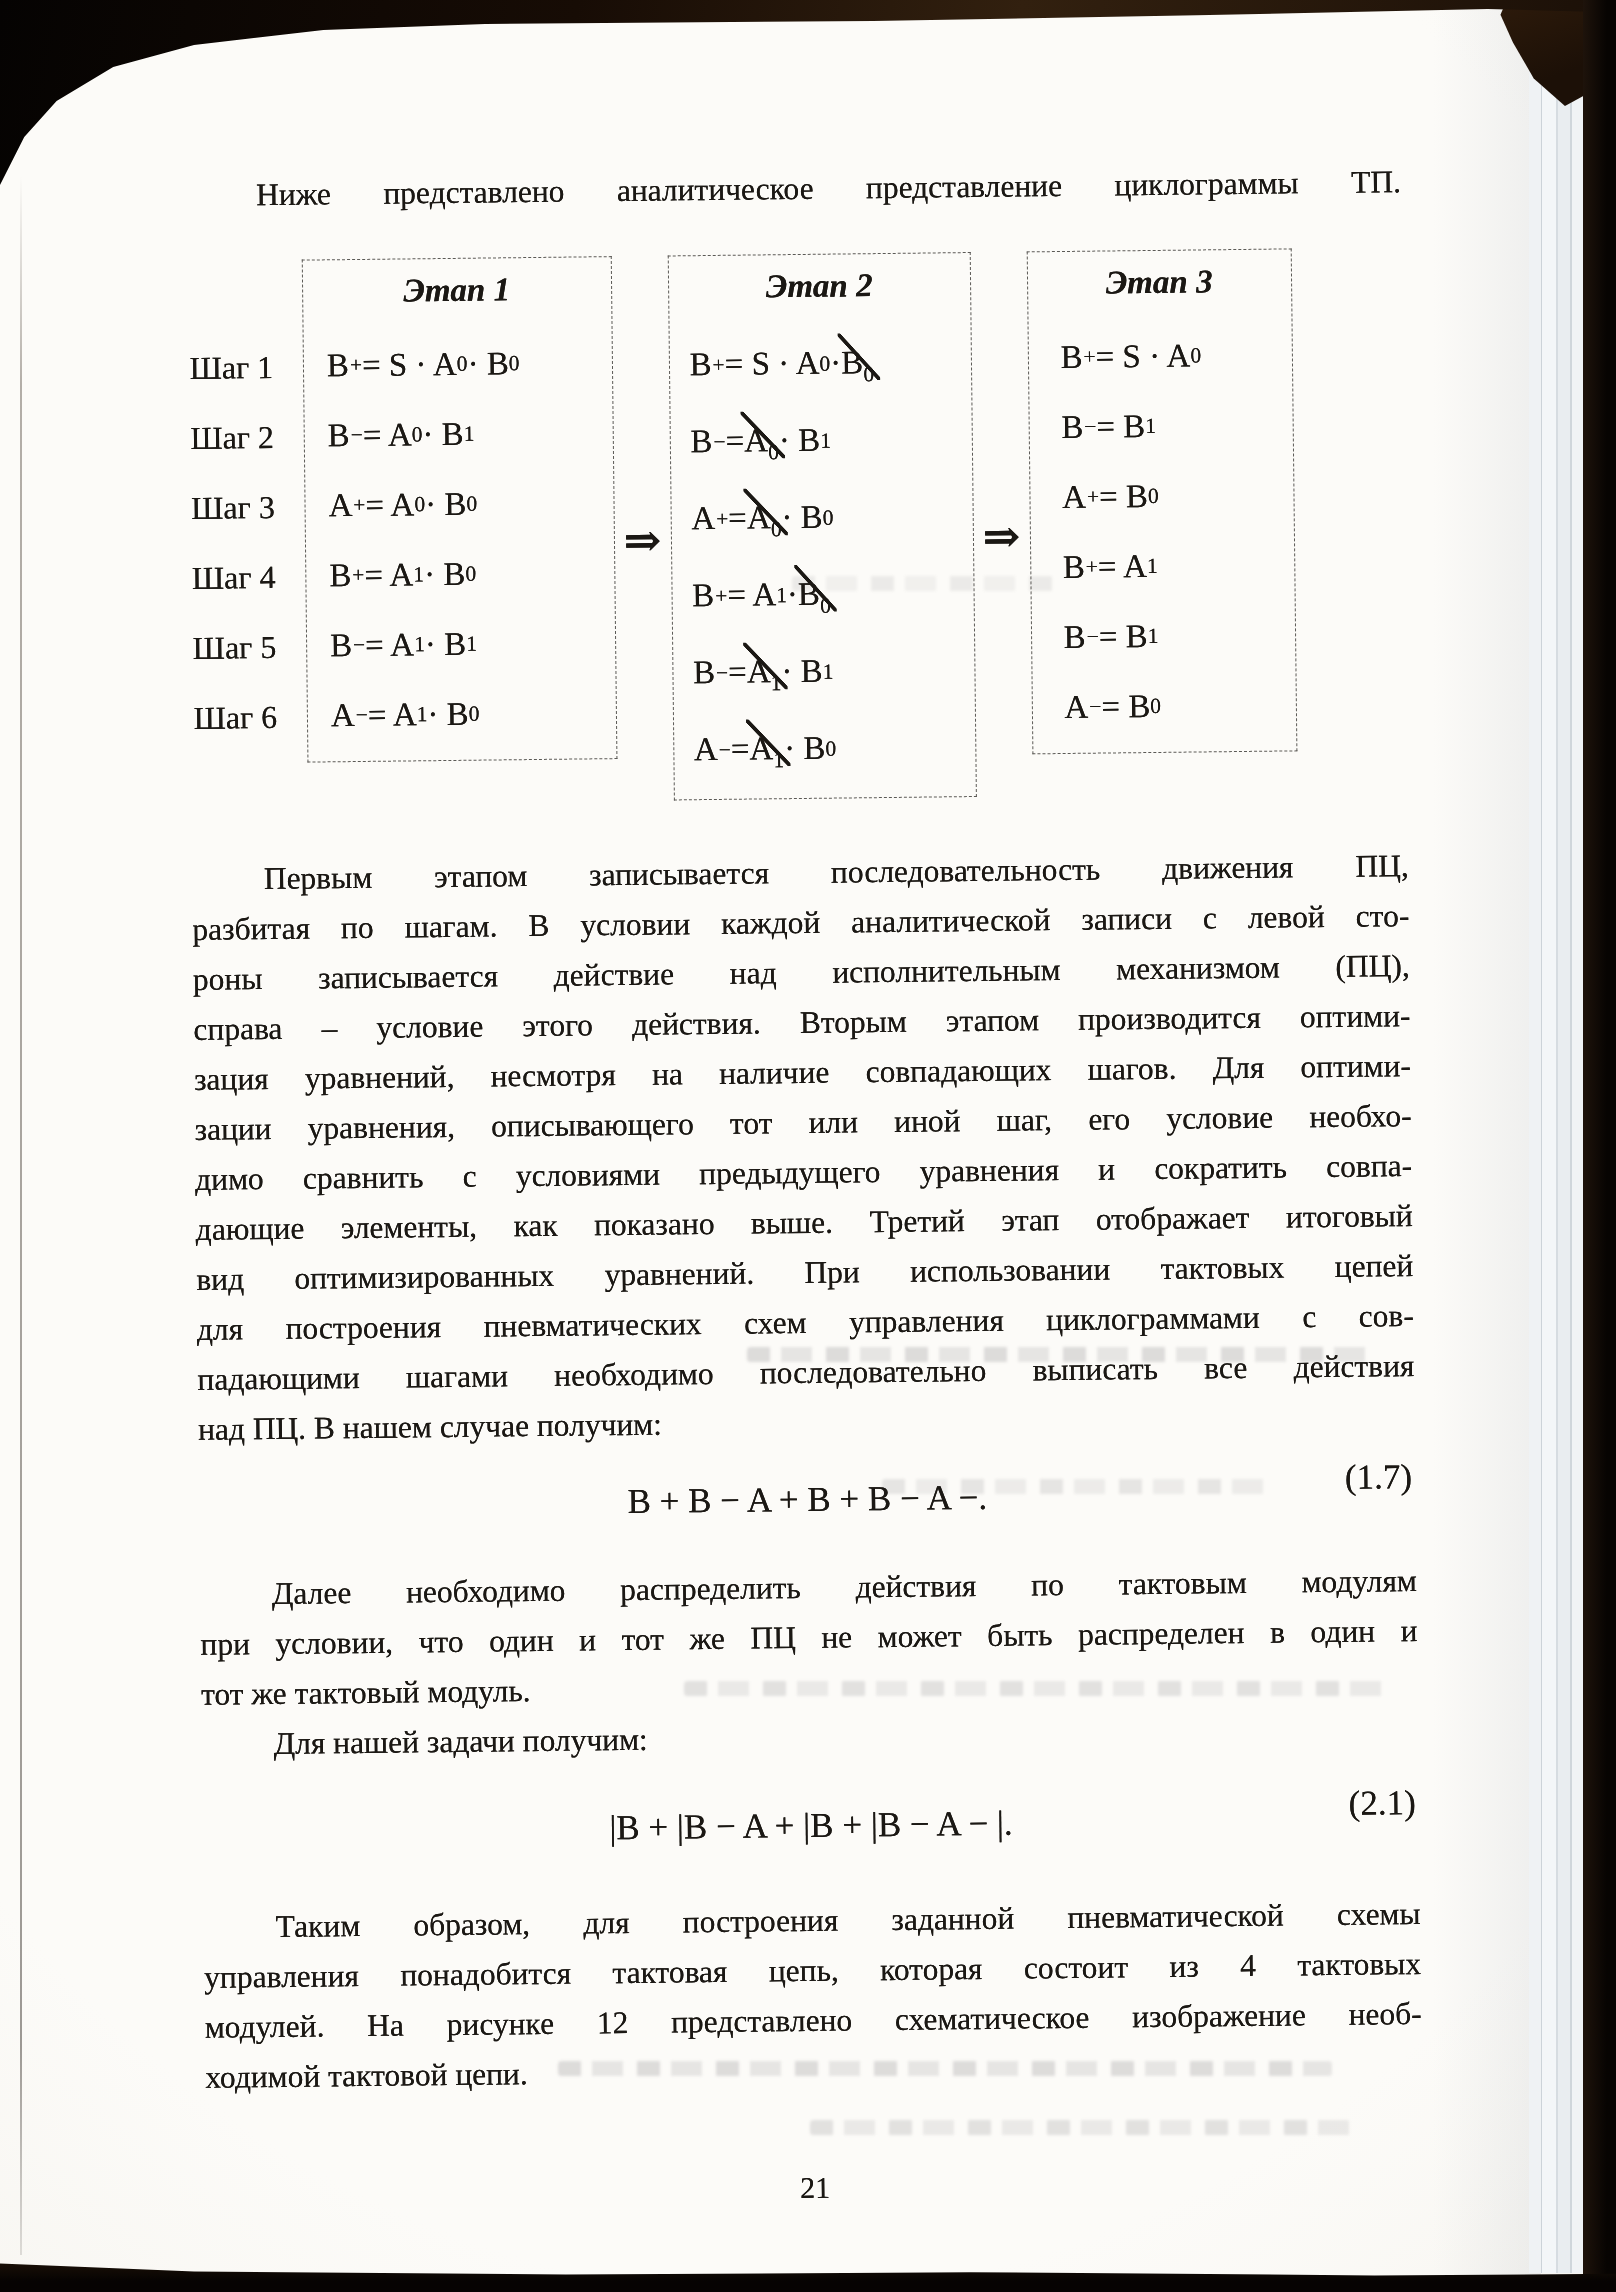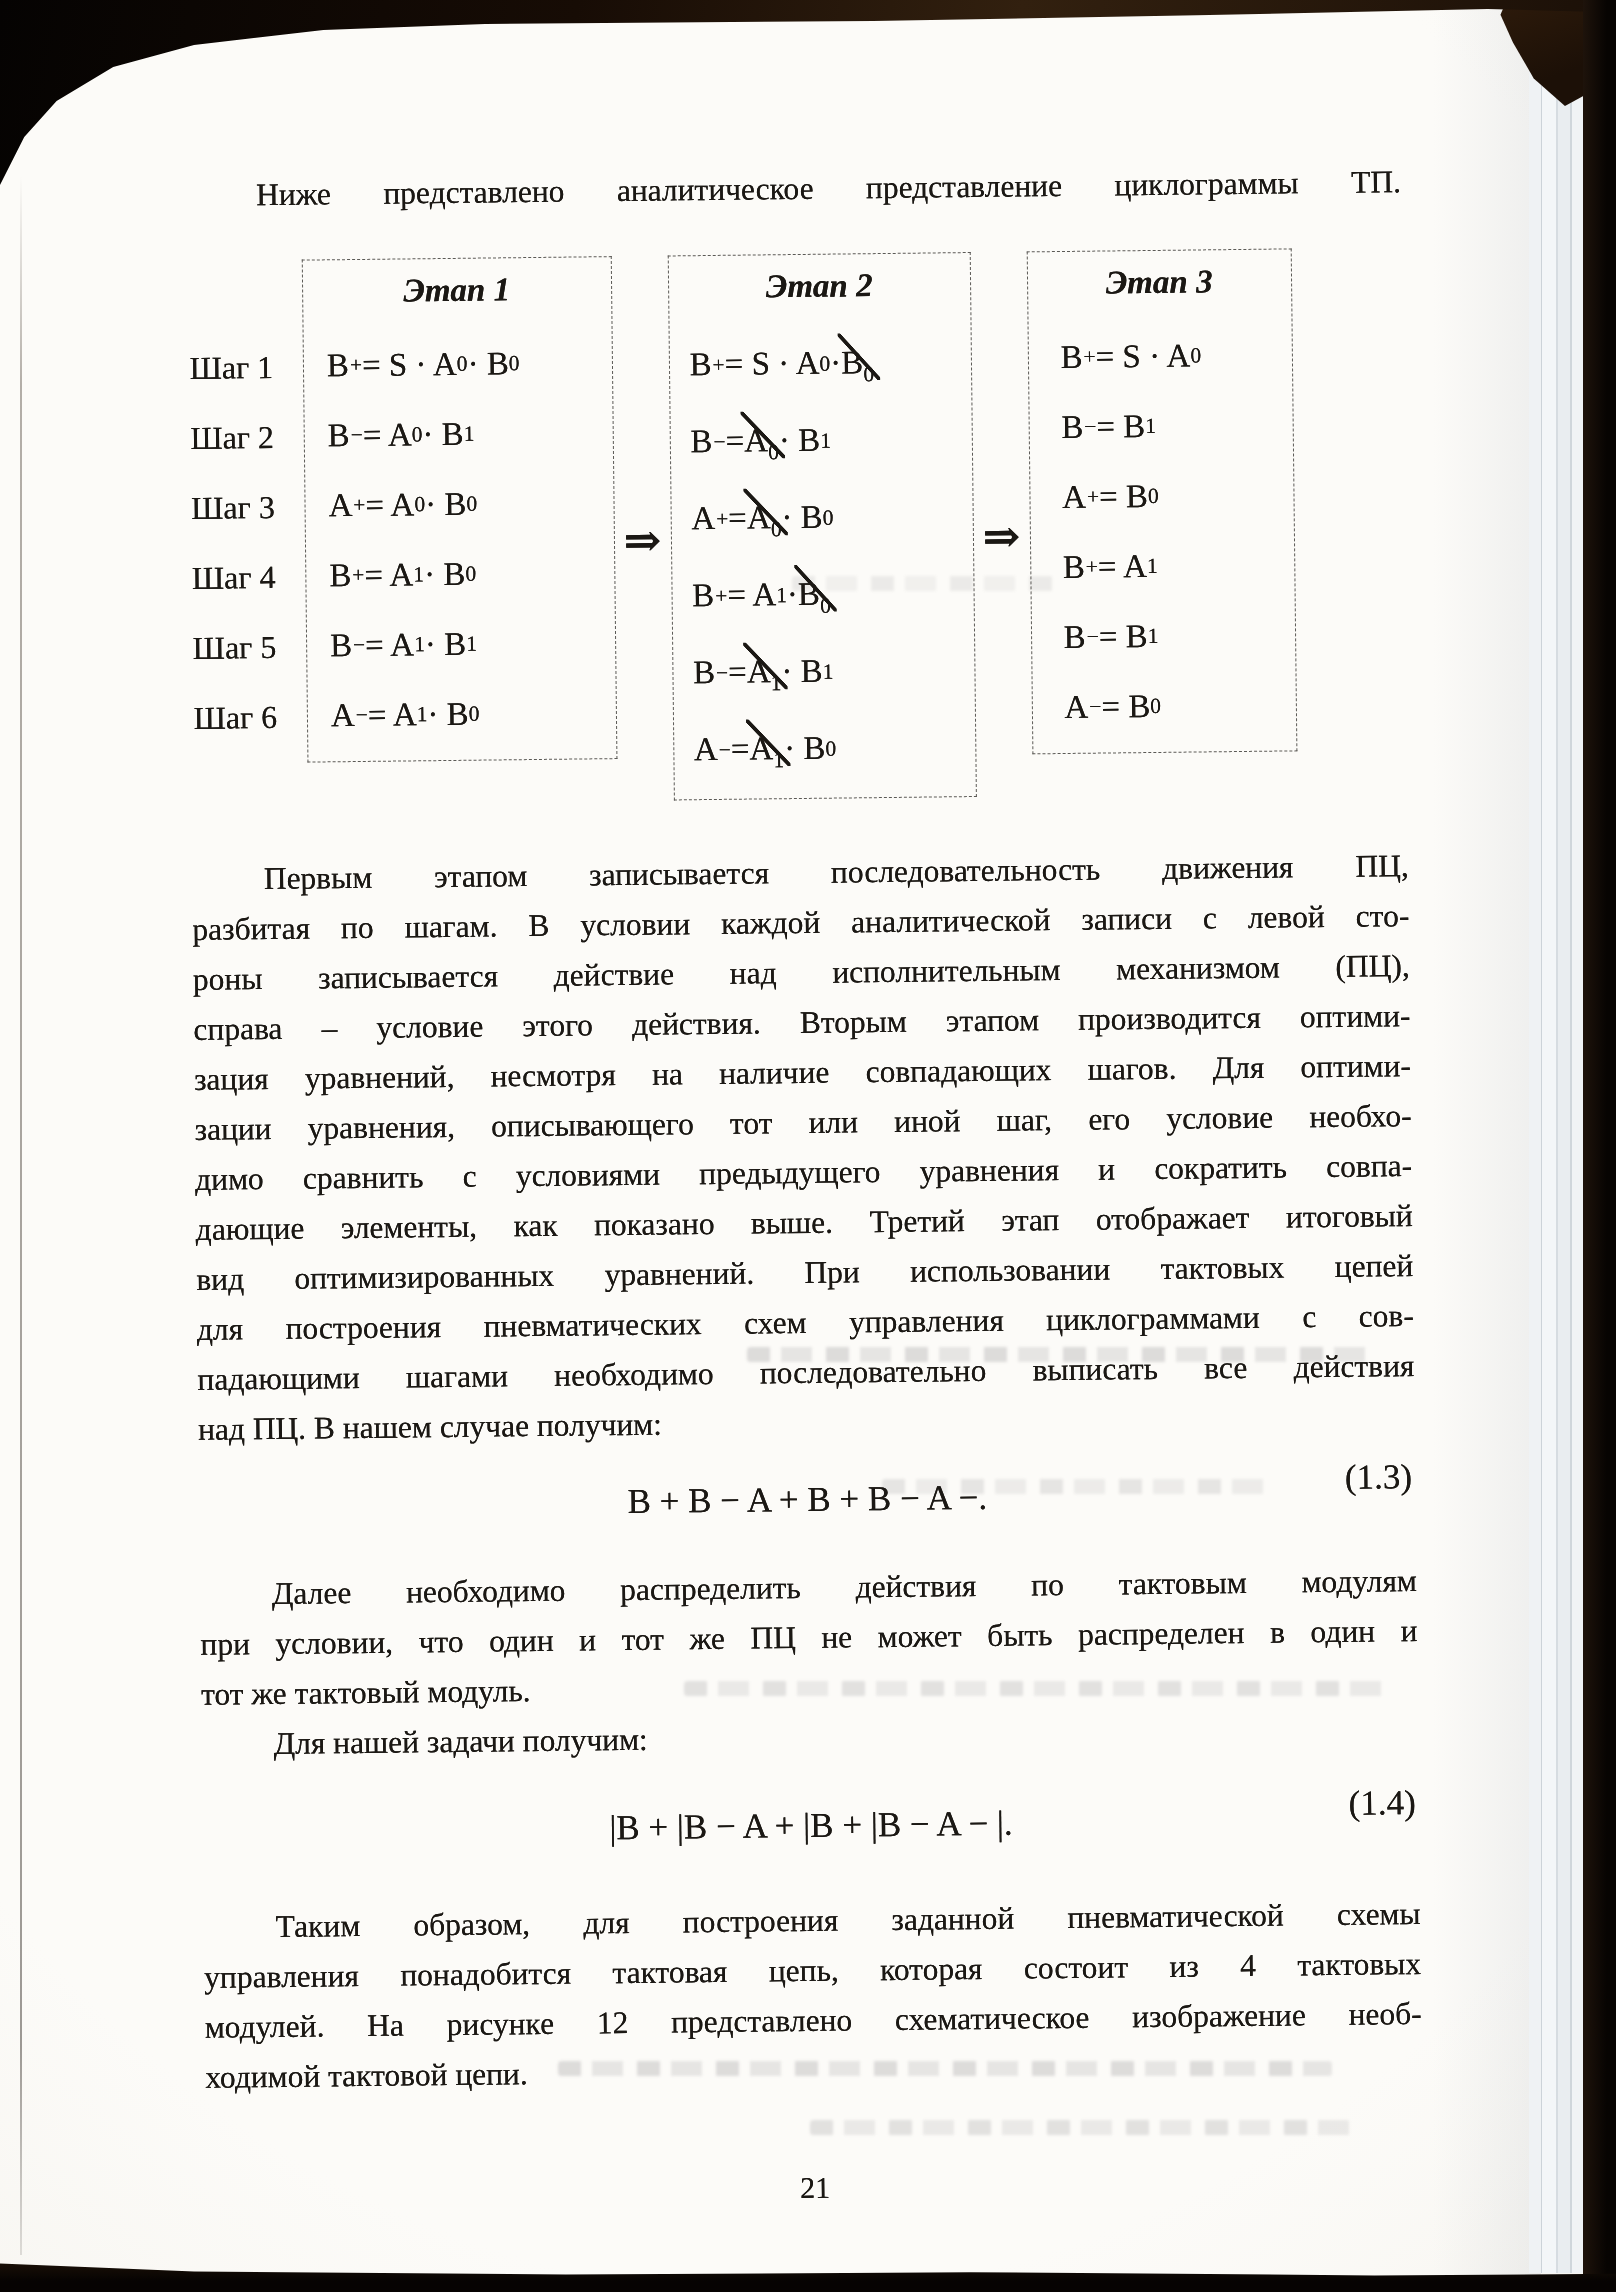--- a/index.html
+++ b/index.html
@@ -145,35 +145,35 @@
       <div class="tline">димо сравнить с условиями предыдущего уравнения и сократить совпа-</div>
       <div class="tline">дающие элементы, как показано выше. Третий этап отображает итоговый</div>
       <div class="tline">вид оптимизированных уравнений. При использовании тактовых цепей</div>
       <div class="tline">для построения пневматических схем управления циклограммами с сов-</div>
       <div class="tline">падающими шагами необходимо последовательно выписать все действия</div>
       <div class="tline last">над ПЦ. В нашем случае получим:</div>
     </div>
 
   <div class="eq-block eq1">
     <span class="eq-body">B + B − A + B + B − A −.</span>
-    <span class="eq-label">(1.3)</span>
+    <span class="eq-label">(1.7)</span>
   </div>
 
   <div class="para">
       <div class="tline indent">Далее необходимо распределить действия по тактовым модулям</div>
       <div class="tline">при условии, что один и тот же ПЦ не может быть распределен в один и</div>
       <div class="tline last">тот же тактовый модуль.</div>
     </div>
   <div class="para p2b">
       <div class="tline last indent">Для нашей задачи получим:</div>
     </div>
 
   <div class="eq-block eq2">
     <span class="eq-body">|B + |B − A + |B + |B − A − |.</span>
-    <span class="eq-label">(1.4)</span>
+    <span class="eq-label">(2.1)</span>
   </div>
 
   <div class="para p3">
       <div class="tline indent">Таким образом, для построения заданной пневматической схемы</div>
       <div class="tline">управления понадобится тактовая цепь, которая состоит из 4 тактовых</div>
       <div class="tline">модулей. На рисунке 12 представлено схематическое изображение необ-</div>
       <div class="tline last">ходимой тактовой цепи.</div>
     </div>
 
   <div class="pnum">21</div>

